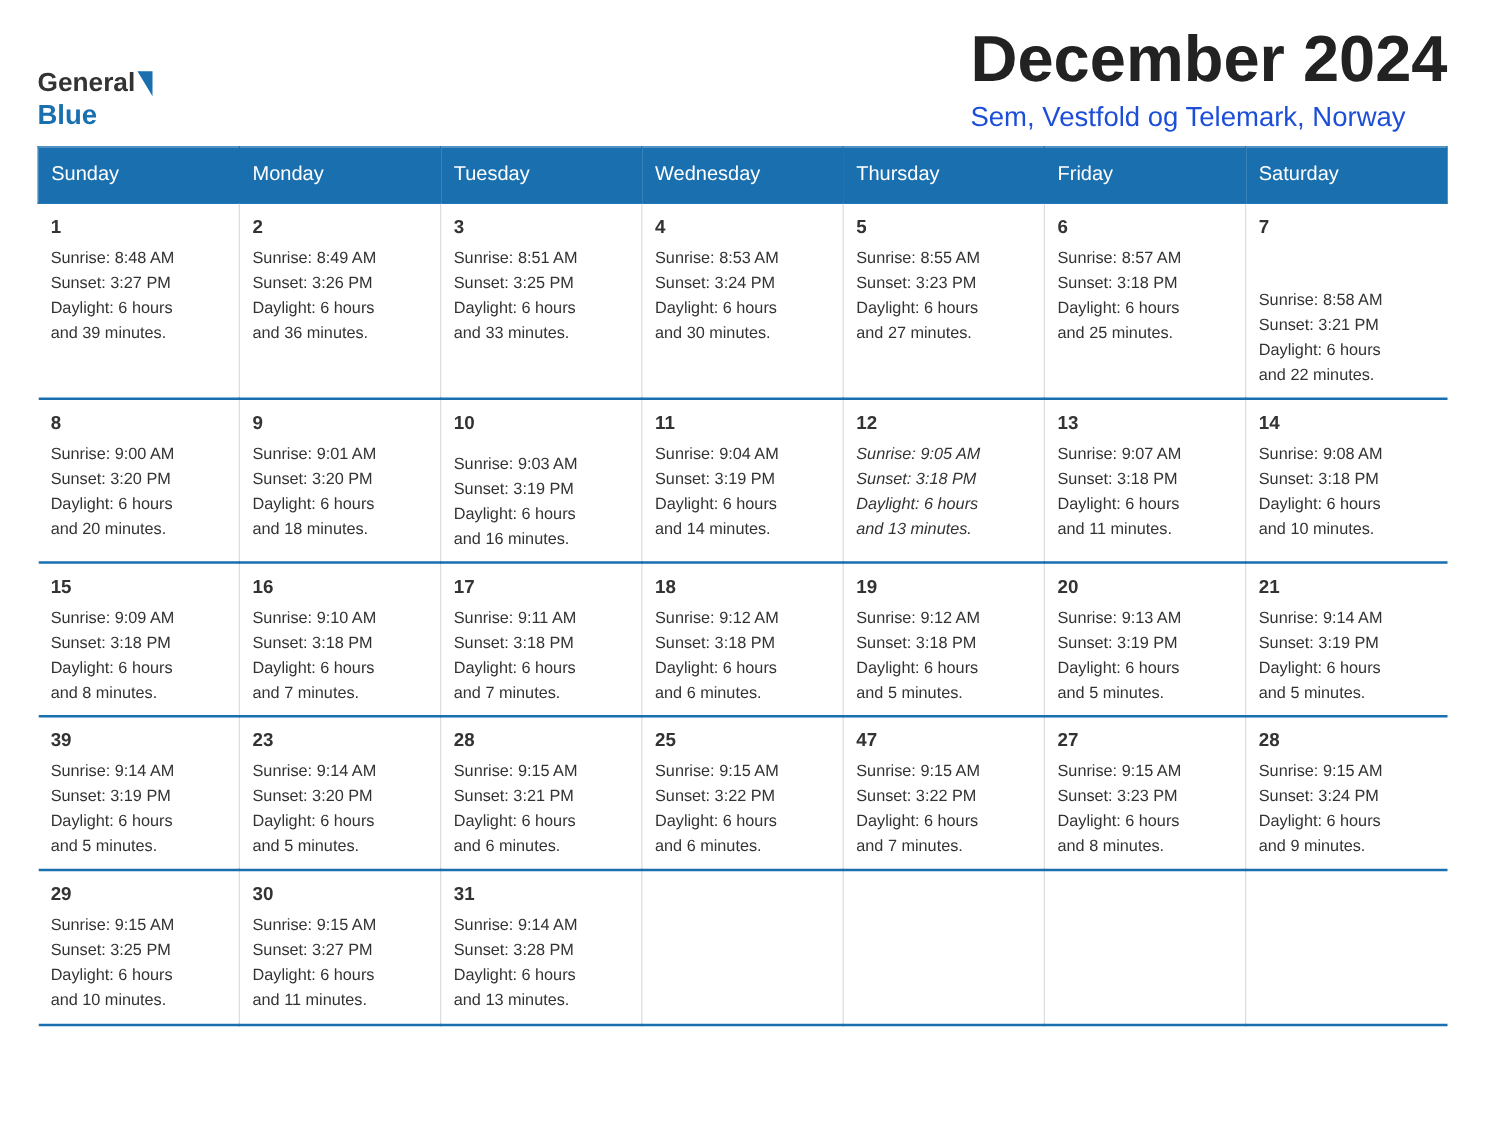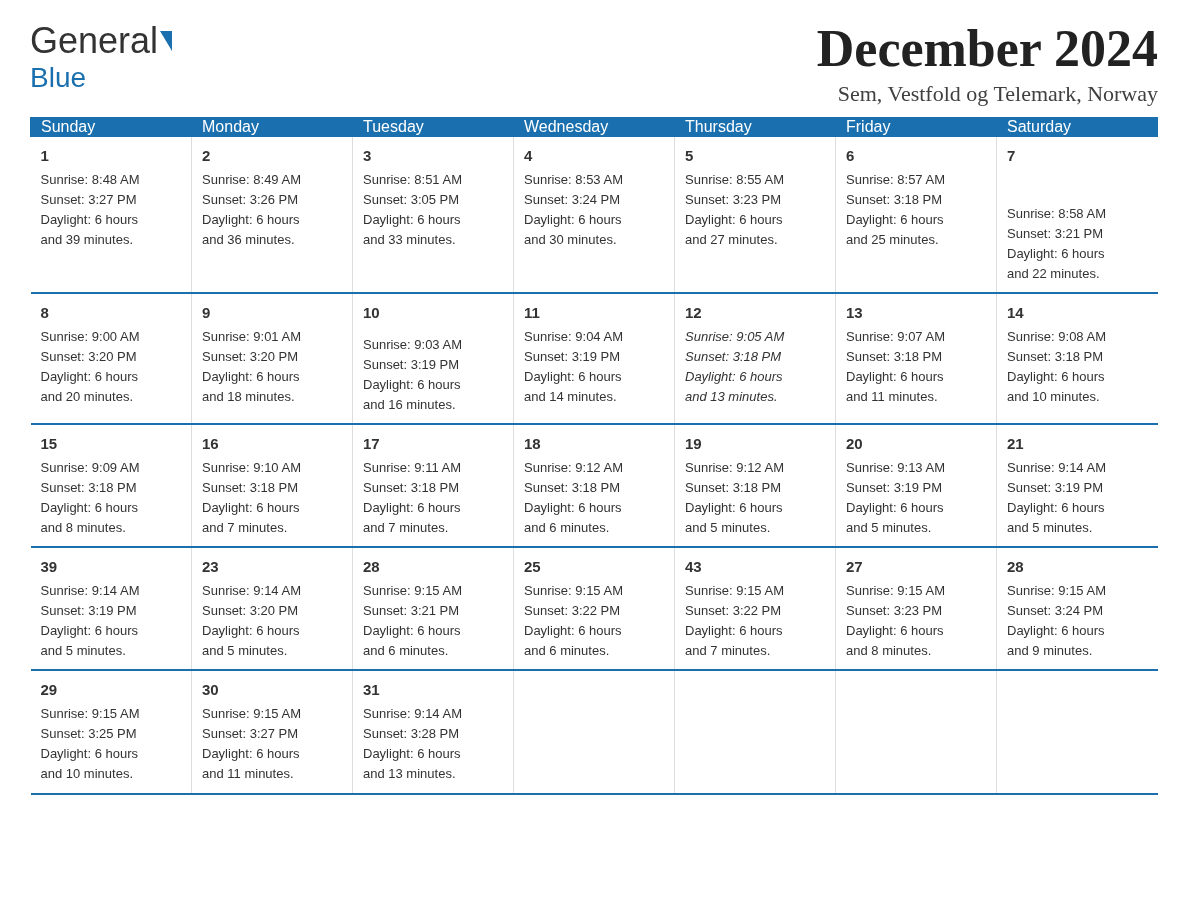--- a/index.html
+++ b/index.html
@@ -15,71 +15,71 @@
       justify-content: space-between;
       align-items: flex-start;
       margin-bottom: 10px;
     }
     .logo {
       display: flex;
       flex-direction: column;
       align-items: flex-start;
     }
     .logo-text {
-      font-size: 36px;
-      font-weight: normal;
+      font-size: 21px;
+      font-weight: bold;
       color: #333;
       display: flex;
       align-items: center;
+      margin-top: 35px;
     }
     .logo-general {
       color: #333;
     }
     .logo-triangle {
       display: inline-block;
       width: 0;
       height: 0;
       border-left: 12px solid transparent;
       border-right: 0px solid transparent;
       border-top: 20px solid #1a6faf;
       margin: 0 2px;
       vertical-align: middle;
     }
     .logo-blue {
       color: #1a6faf;
-      font-size: 28px;
-      font-weight: normal;
+      font-size: 22px;
+      font-weight: bold;
     }
     .title-section {
-      text-align: right;
-      font-family: Liberation Serif, serif;
+      text-align: left;
     }
     .main-title {
       font-size: 52px;
       font-weight: bold;
       color: #222;
       line-height: 1.1;
     }
     .subtitle {
       font-size: 22px;
-      color: #404040;
+      color: #1d4ed8;
       margin-top: 4px;
     }
     .calendar {
       width: 100%;
       border-collapse: collapse;
       margin-top: 10px;
     }
     .calendar thead tr {
       background-color: #1a6faf;
     }
     .calendar thead th {
       color: #fff;
       text-align: left;
-      padding: 0 10px;
+      padding: 13px 10px;
       font-size: 16px;
       font-weight: normal;
       border: 1px solid #1a6faf;
     }
     .calendar tbody tr {
       border-bottom: 2px solid #1a6faf;
     }
     .calendar tbody td {
       vertical-align: top;
       padding: 8px 10px;
@@ -151,21 +151,21 @@
         <td>
           <span class="day-num">2</span>
           <div class="day-info" style="white-space: pre-line;">Sunrise: 8:49 AM
 Sunset: 3:26 PM
 Daylight: 6 hours
 and 36 minutes.</div>
         </td>
         <td>
           <span class="day-num">3</span>
           <div class="day-info" style="white-space: pre-line;">Sunrise: 8:51 AM
-Sunset: 3:05 PM
+Sunset: 3:25 PM
 Daylight: 6 hours
 and 33 minutes.</div>
         </td>
         <td>
           <span class="day-num">4</span>
           <div class="day-info" style="white-space: pre-line;">Sunrise: 8:53 AM
 Sunset: 3:24 PM
 Daylight: 6 hours
 and 30 minutes.</div>
         </td>
@@ -316,21 +316,21 @@
 and 6 minutes.</div>
         </td>
         <td>
           <span class="day-num">25</span>
           <div class="day-info" style="white-space: pre-line;">Sunrise: 9:15 AM
 Sunset: 3:22 PM
 Daylight: 6 hours
 and 6 minutes.</div>
         </td>
         <td>
-          <span class="day-num">43</span>
+          <span class="day-num">47</span>
           <div class="day-info" style="white-space: pre-line;">Sunrise: 9:15 AM
 Sunset: 3:22 PM
 Daylight: 6 hours
 and 7 minutes.</div>
         </td>
         <td>
           <span class="day-num">27</span>
           <div class="day-info" style="white-space: pre-line;">Sunrise: 9:15 AM
 Sunset: 3:23 PM
 Daylight: 6 hours

